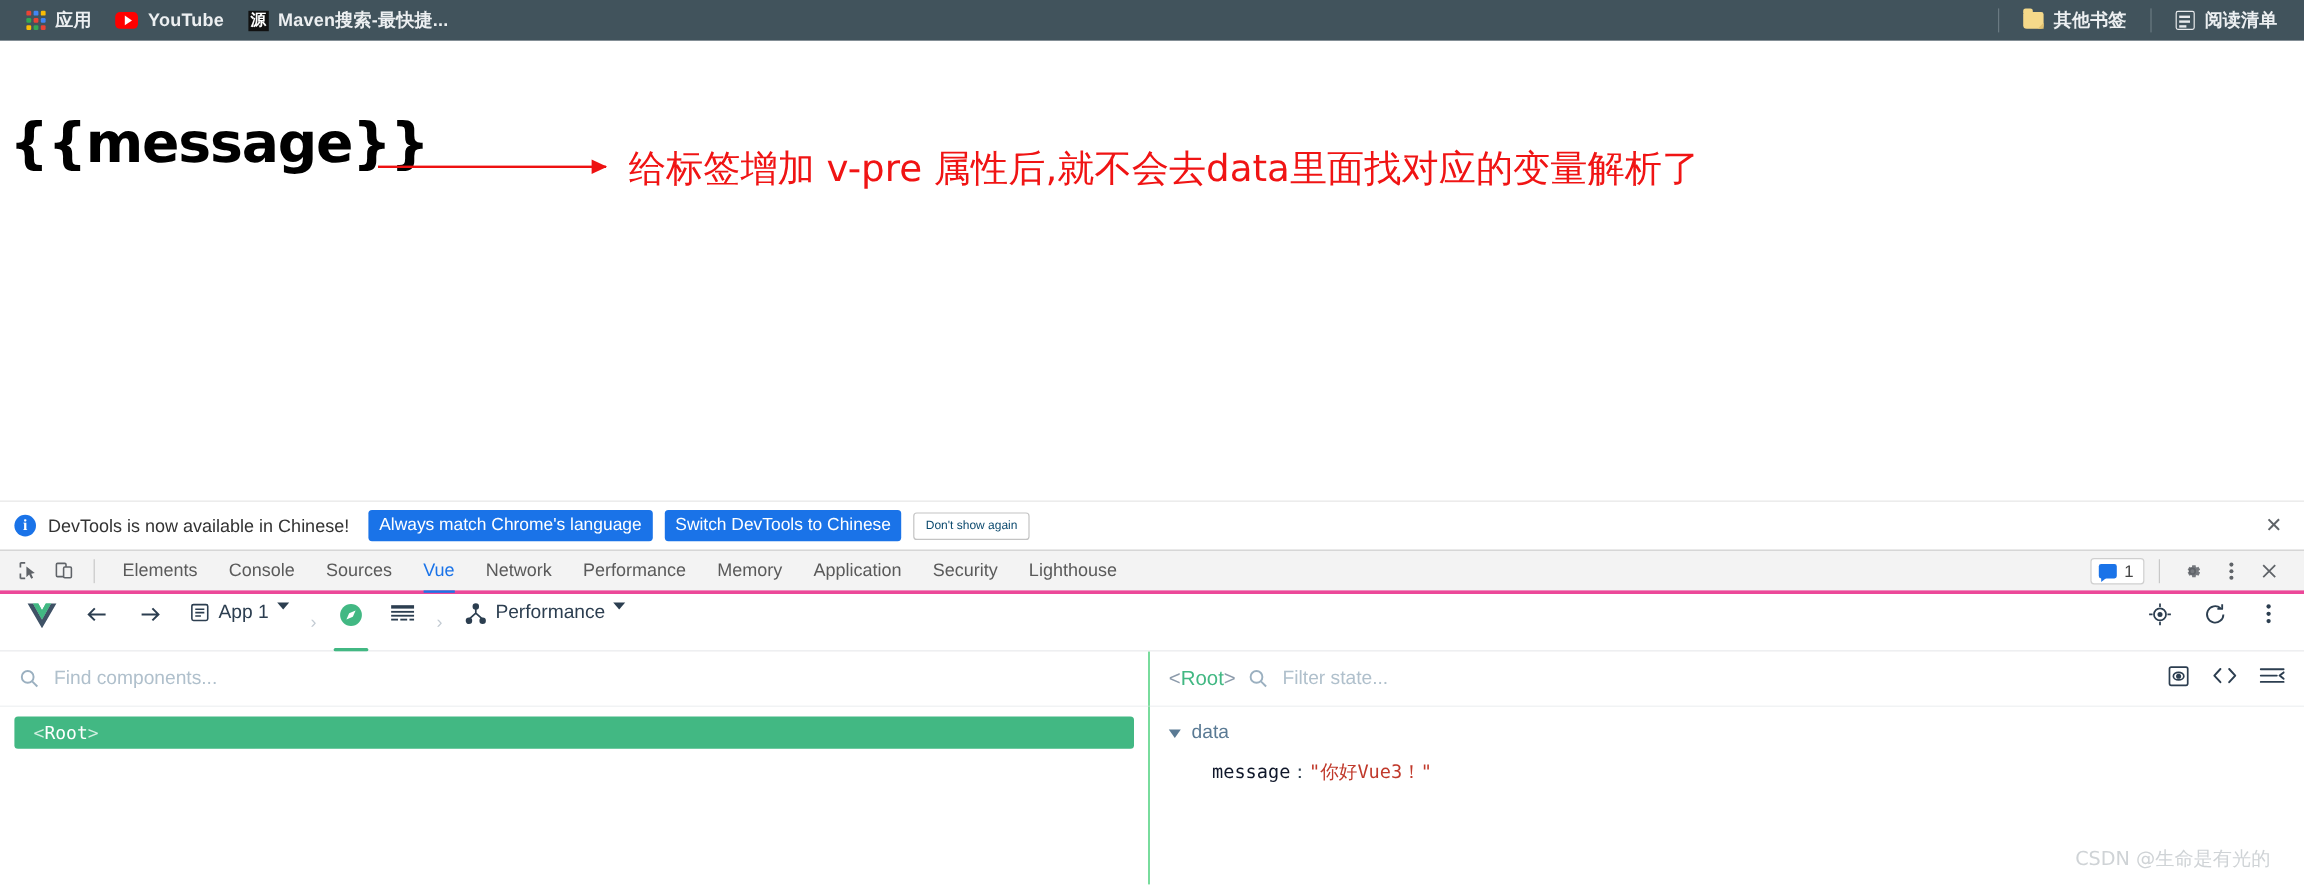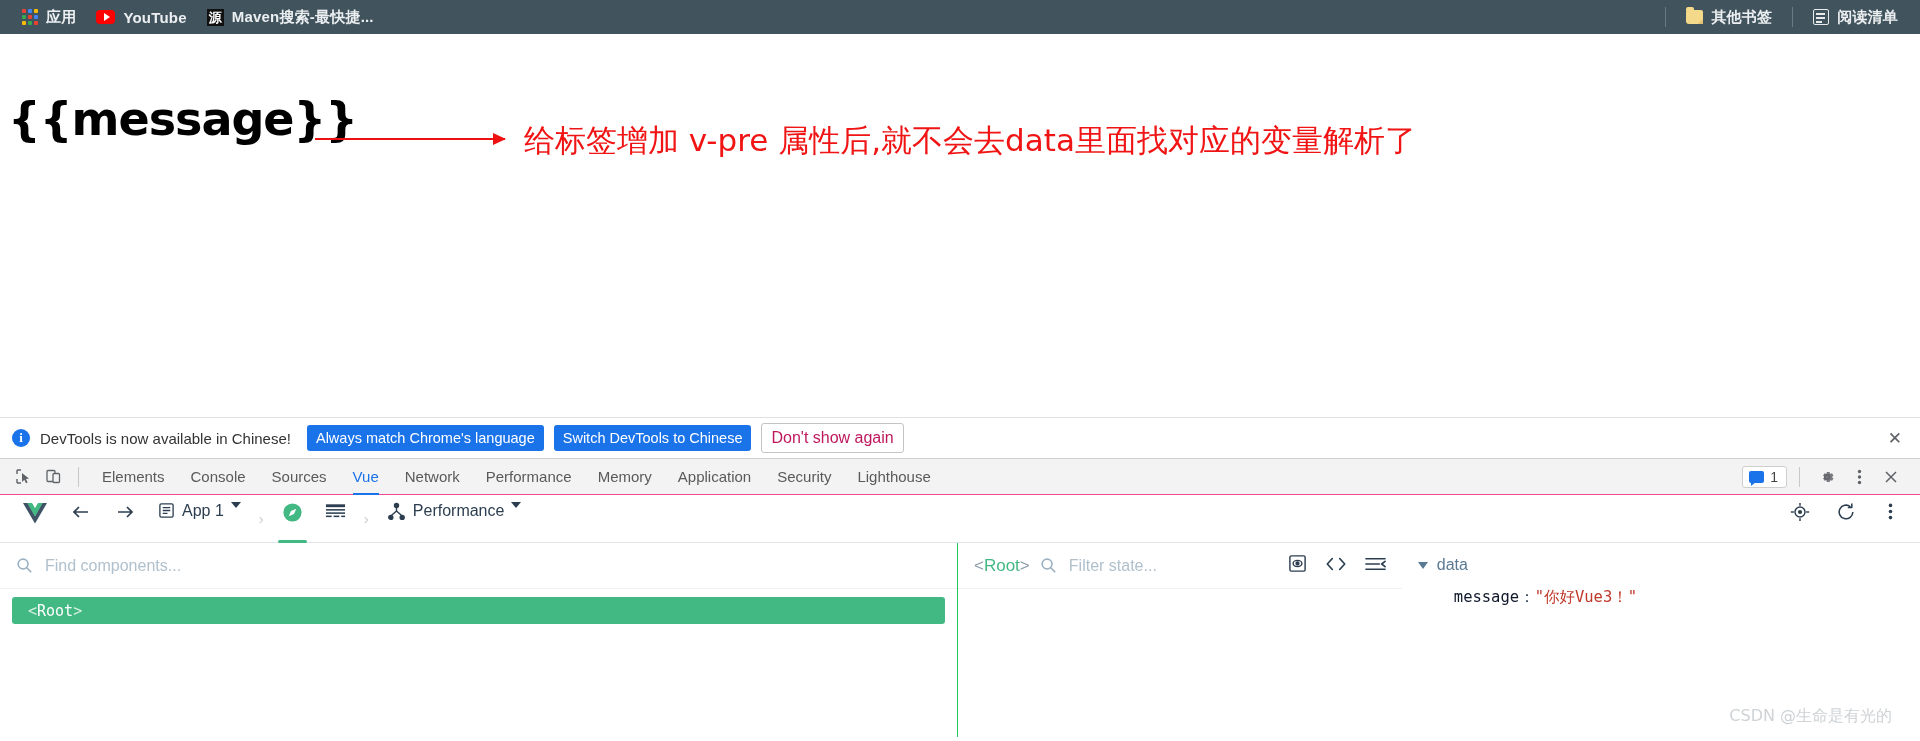--- a/index.html
+++ b/index.html
@@ -175,43 +175,43 @@
     border: none;
     border-radius: 3px;
     font-size: 14.5px;
     padding: 5px 9px;
     cursor: pointer;
     font-family: "Liberation Sans", sans-serif;
     white-space: nowrap;
   }
   .btn-secondary {
     background: #fff;
-    color: #be185d;
+    color: #0c4a6e;
     border: 1px solid #c4c4c4;
     border-radius: 3px;
-    font-size: 16px;
+    font-size: 10px;
     padding: 5px 9px;
     cursor: pointer;
     font-family: "Liberation Sans", sans-serif;
     white-space: nowrap;
   }
   #notice-close {
     margin-left: auto;
     color: #5f6368;
     font-size: 17px;
     cursor: pointer;
     padding: 0 6px;
   }
 
   
   #devtools-tabbar {
     height: 37px;
     background: #f3f3f3;
     border-top: 1px solid #cfcfcf;
-    border-bottom: 1px solid #ec4899;
+    border-bottom: 3px solid #ec4899;
     display: flex;
     align-items: center;
     padding: 0 8px;
   }
   .dt-tool-icon {
     width: 30px; height: 28px;
     display: flex; align-items: center; justify-content: center;
     cursor: pointer;
   }
   .dt-vsep { width:1px; height:20px; background:#c8c8c8; margin:0 10px; }
@@ -294,21 +294,21 @@
     display: flex;
     height: 194px;
     background: #fff;
     position: relative;
   }
   #tree-pane {
     width: 958px;
     border-right: 1px solid #22c55e;
     display: flex; flex-direction: column;
   }
-  #state-pane { flex: 1; display: flex; }
+  #state-pane { flex: 1; display: flex; flex-direction: column; }
 
   .pane-header {
     height: 46px;
     display: flex; align-items: center;
     gap: 10px;
     padding: 0 16px;
     border-bottom: 1px solid #eef0f2;
     font-size: 16px;
   }
   .search-ico { color:#9bb0c0; display:flex; align-items:center; }

